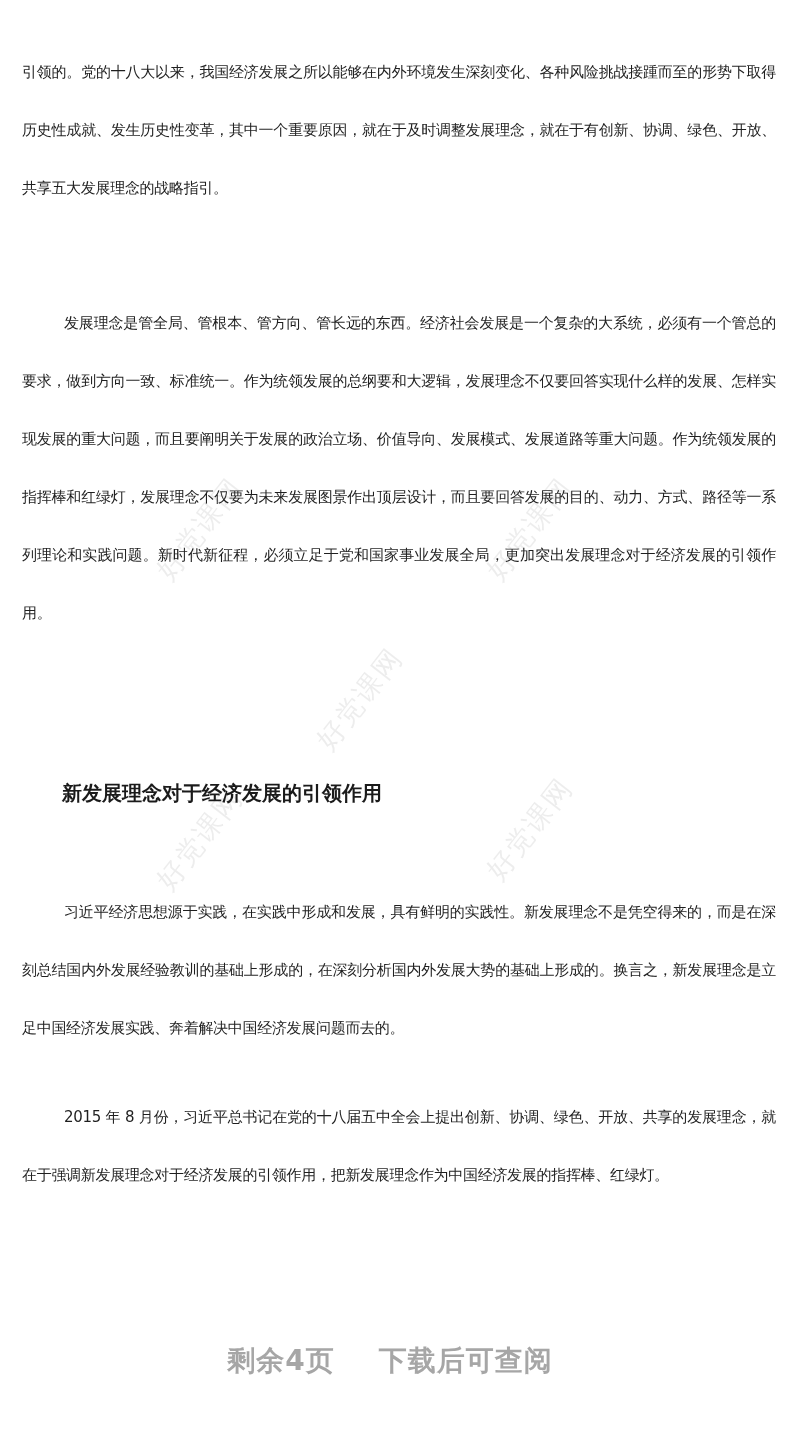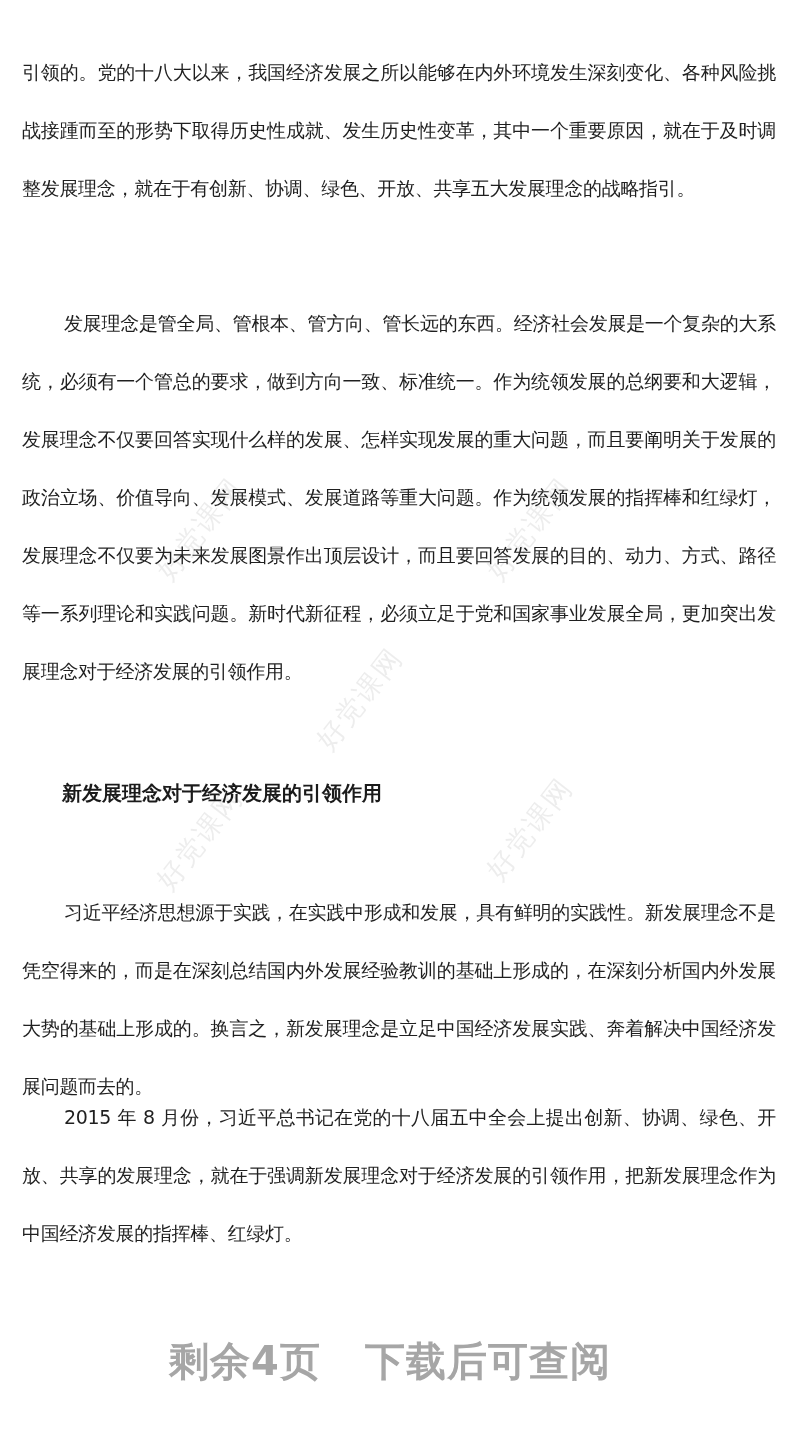--- a/index.html
+++ b/index.html
@@ -18,21 +18,21 @@
     .doc {
       position: absolute;
       left: 22px;
       top: 0;
       width: 754px;
     }
     .para {
       position: absolute;
       left: 0;
       width: 754px;
-      font-size: 19px;
+      font-size: 15px;
       line-height: 58px;
       text-align: justify;
       text-align-last: left;
       letter-spacing: -0.3px;
       margin: 0;
     }
     .para.indent {
       text-indent: 42px;
     }
     .heading {
@@ -53,21 +53,21 @@
       white-space: nowrap;
       pointer-events: none;
       letter-spacing: 2px;
     }
     .download-banner {
       position: absolute;
       left: 0;
       top: 1336px;
       width: 780px;
       text-align: center;
-      font-size: 40px;
+      font-size: 28px;
       font-weight: bold;
       color: #a6a6a6;
       line-height: 50px;
       letter-spacing: 1px;
     }
     .download-banner .gap {
       display: inline-block;
       width: 44px;
     }
   </style>

